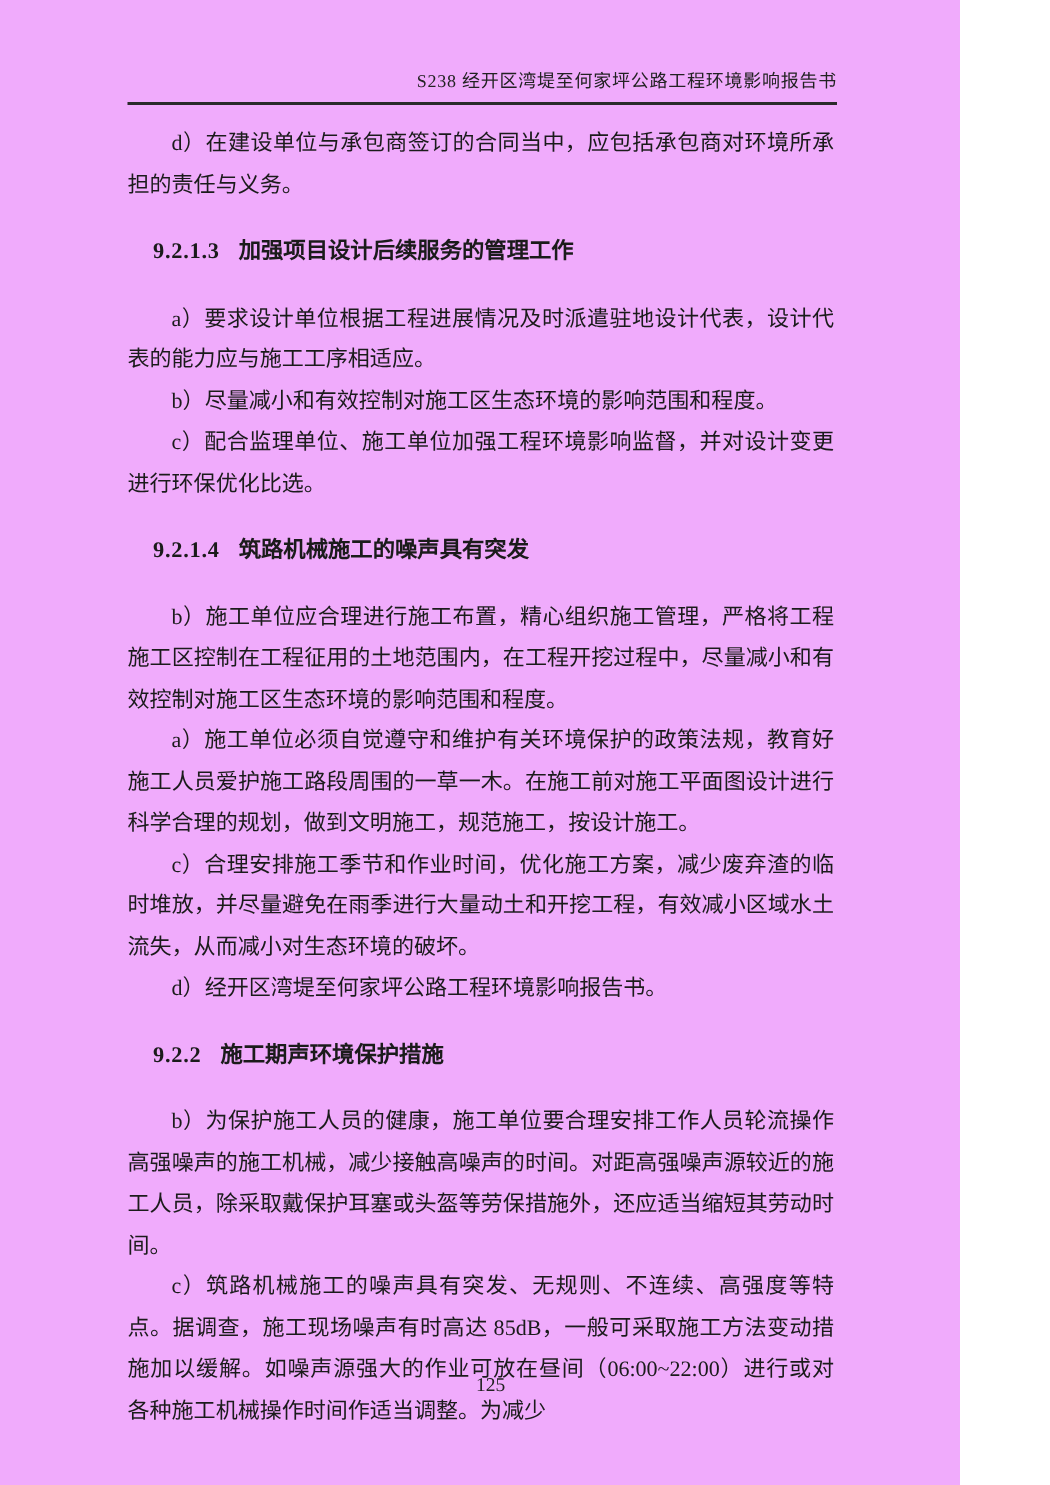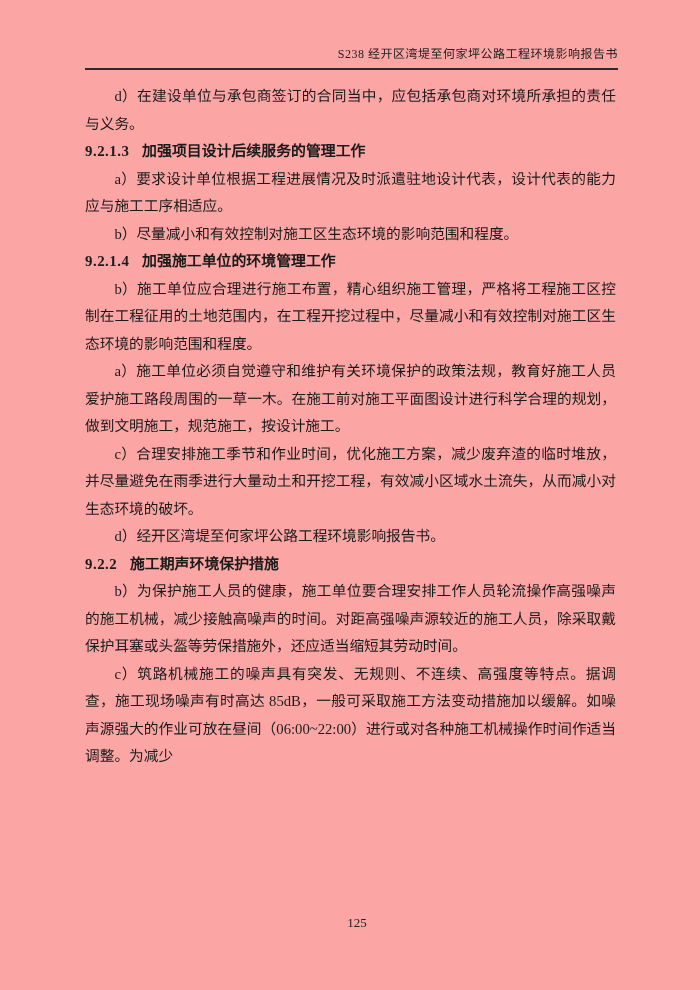--- a/index.html
+++ b/index.html
@@ -2,23 +2,23 @@
 <html lang="zh-CN"><head>
 <meta charset="utf-8">
 <style>
   html, body {
     margin: 0;
     padding: 0;
     background: #ffffff;
   }
   .page {
     position: relative;
-    width: 700px;
+    width: 640px;
     height: 990px;
-    background: #fca5a5;
+    background: #f0abfc;
     font-family: "Liberation Serif", "DejaVu Serif", serif;
     color: #1b1b1b;
     overflow: hidden;
   }
   .running-header {
     position: absolute;
     left: 85px;
     right: 82px;
     top: 44px;
     text-align: right;
@@ -37,21 +37,21 @@
     line-height: 27.5px;
     text-align: justify;
     text-justify: inter-ideograph;
     font-family: Liberation Serif, serif;
   }
   .body-para {
     margin: 0;
     text-indent: 2em;
   }
   .section-heading {
-    margin: 0;
+    margin: 17px;
     font-size: 14.9px;
     font-weight: bold;
     text-indent: 0;
   }
   .section-heading .h-num {
     margin-right: 0.85em;
     letter-spacing: 0.5px;
   }
   .page-number {
     position: absolute;
@@ -69,21 +69,22 @@
 
 <div class="page">
 
   <div class="running-header">S238 经开区湾堤至何家坪公路工程环境影响报告书</div>
 
   <div class="doc-body" id="doc-body">
       <p class="body-para">d）在建设单位与承包商签订的合同当中，应包括承包商对环境所承担的责任与义务。</p>
       <div class="section-heading"><span class="h-num">9.2.1.3</span><span class="h-title">加强项目设计后续服务的管理工作</span></div>
       <p class="body-para">a）要求设计单位根据工程进展情况及时派遣驻地设计代表，设计代表的能力应与施工工序相适应。</p>
       <p class="body-para">b）尽量减小和有效控制对施工区生态环境的影响范围和程度。</p>
-      <div class="section-heading"><span class="h-num">9.2.1.4</span><span class="h-title">加强施工单位的环境管理工作</span></div>
+      <p class="body-para">c）配合监理单位、施工单位加强工程环境影响监督，并对设计变更进行环保优化比选。</p>
+      <div class="section-heading"><span class="h-num">9.2.1.4</span><span class="h-title">筑路机械施工的噪声具有突发</span></div>
       <p class="body-para">b）施工单位应合理进行施工布置，精心组织施工管理，严格将工程施工区控制在工程征用的土地范围内，在工程开挖过程中，尽量减小和有效控制对施工区生态环境的影响范围和程度。</p>
       <p class="body-para">a）施工单位必须自觉遵守和维护有关环境保护的政策法规，教育好施工人员爱护施工路段周围的一草一木。在施工前对施工平面图设计进行科学合理的规划，做到文明施工，规范施工，按设计施工。</p>
       <p class="body-para">c）合理安排施工季节和作业时间，优化施工方案，减少废弃渣的临时堆放，并尽量避免在雨季进行大量动土和开挖工程，有效减小区域水土流失，从而减小对生态环境的破坏。</p>
       <p class="body-para">d）经开区湾堤至何家坪公路工程环境影响报告书。</p>
       <div class="section-heading"><span class="h-num">9.2.2</span><span class="h-title">施工期声环境保护措施</span></div>
       <p class="body-para">b）为保护施工人员的健康，施工单位要合理安排工作人员轮流操作高强噪声的施工机械，减少接触高噪声的时间。对距高强噪声源较近的施工人员，除采取戴保护耳塞或头盔等劳保措施外，还应适当缩短其劳动时间。</p>
       <p class="body-para">c）筑路机械施工的噪声具有突发、无规则、不连续、高强度等特点。据调查，施工现场噪声有时高达 85dB，一般可采取施工方法变动措施加以缓解。如噪声源强大的作业可放在昼间（06:00~22:00）进行或对各种施工机械操作时间作适当调整。为减少</p>
     </div>
 
   <div class="page-number">125</div>

